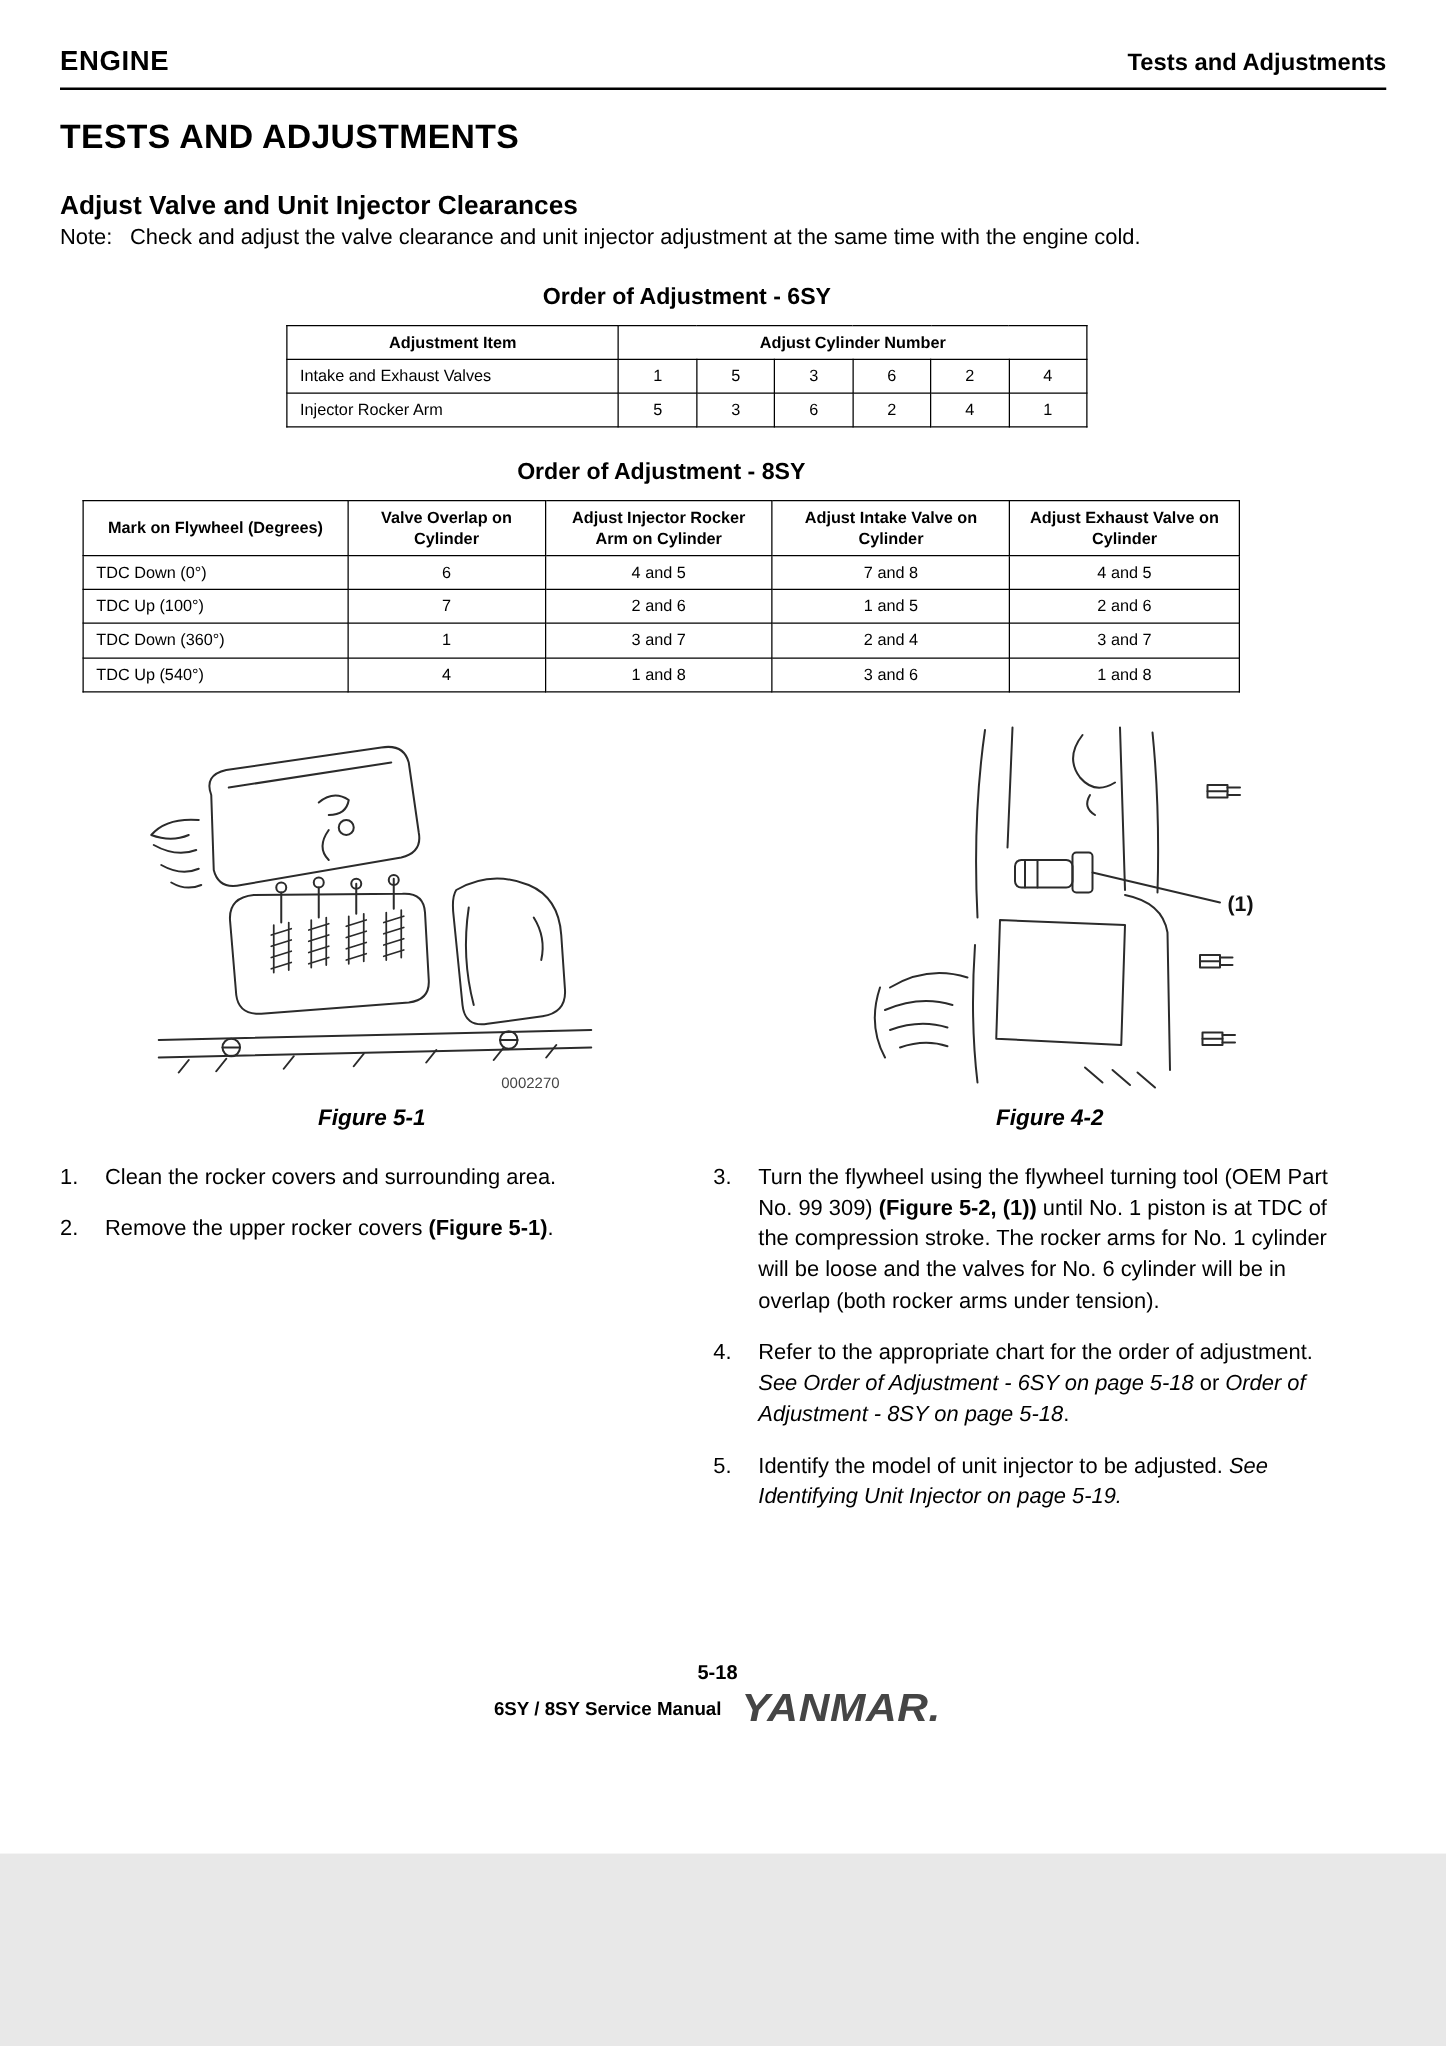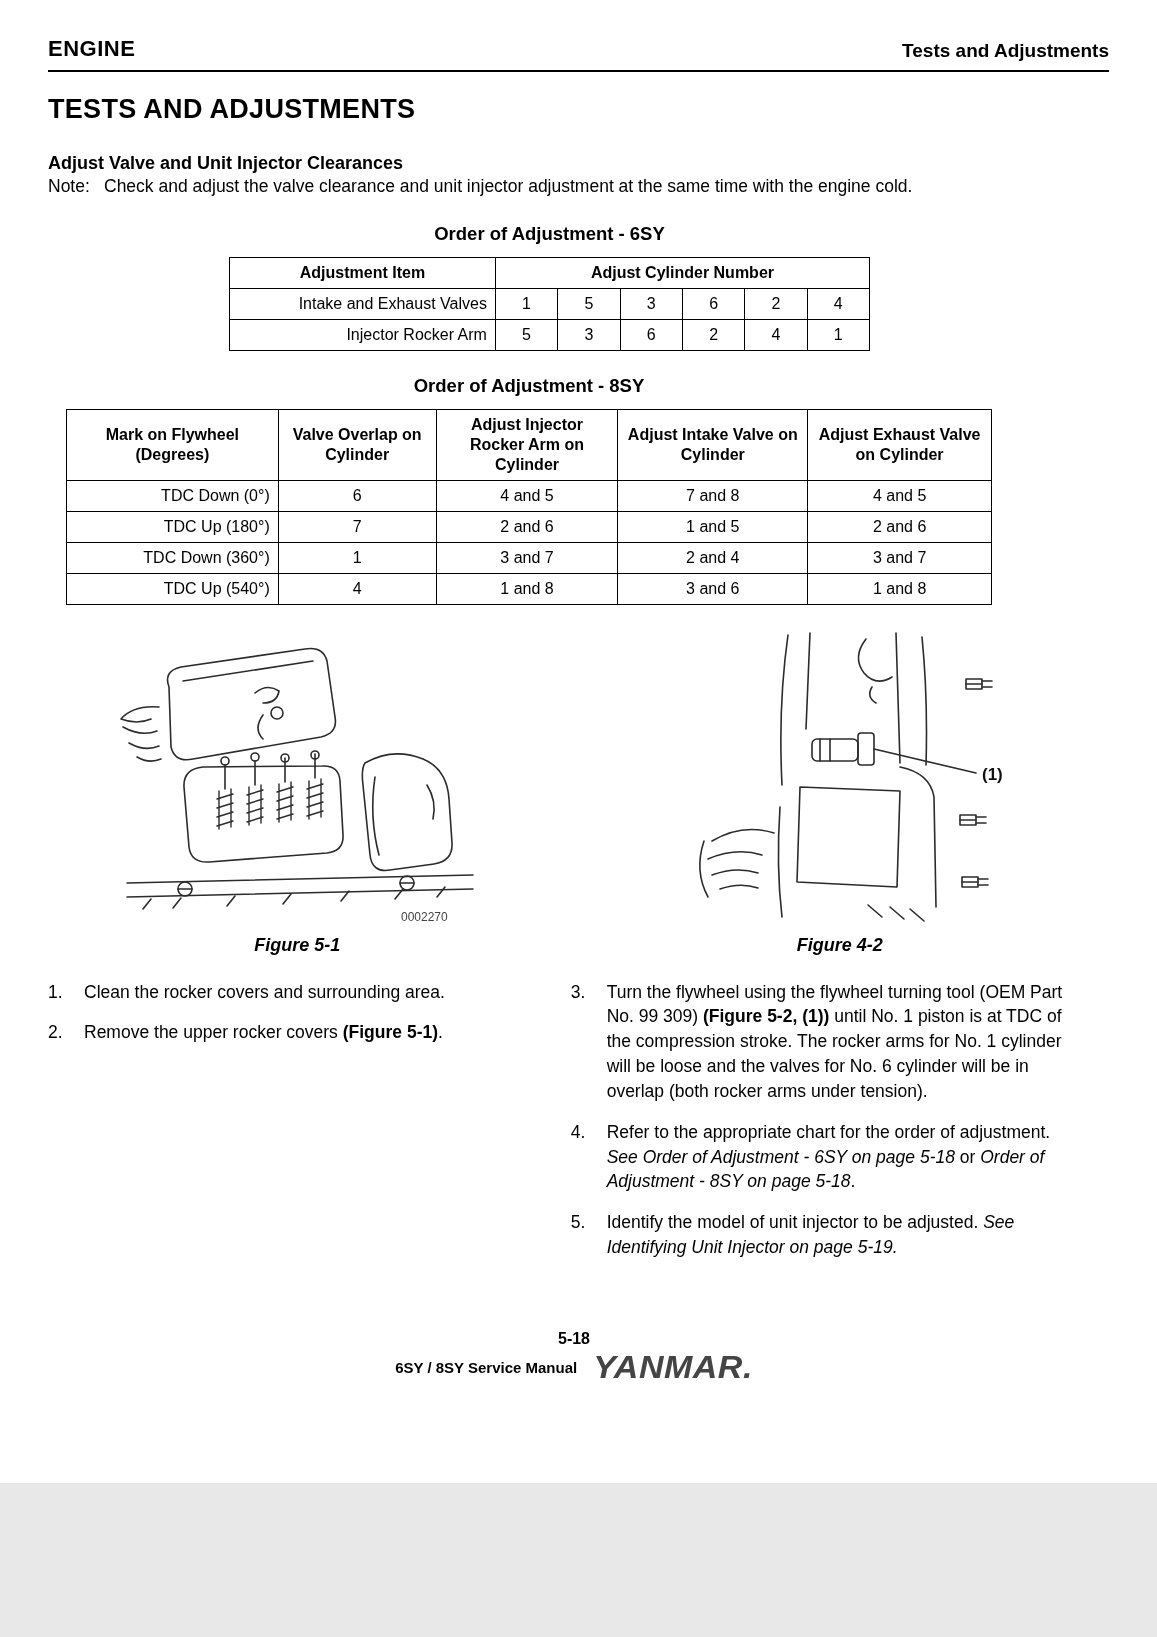--- a/index.html
+++ b/index.html
@@ -15,36 +15,36 @@
   }
   
   .doc-header {
     display: flex; justify-content: space-between; align-items: flex-end;
     border-bottom: 2px solid #000; padding-bottom: 8px;
   }
   .doc-header .left { font-size: 22px; font-weight: bold; letter-spacing: 0.5px; }
   .doc-header .right { font-size: 19px; font-weight: bold; }
 
   .page-title { margin-top: 22px; font-size: 27px; font-weight: bold; letter-spacing: 0.3px; }
-  .section-title { margin-top: 28px; font-size: 18px; font-weight: bold; }
+  .section-title { margin-top: 28px; font-size: 21px; font-weight: bold; }
 
   .note { margin-top: 0; display: flex; font-size: 17.5px; line-height: 1.4; }
   .note .note-label { flex: 0 0 56px; }
   .note .note-text { max-width: 930px; }
 
   
   .table-block { margin-top: 24px; }
   .tb-6sy { width: 680px; margin-left: 142px; padding-left: 39px; }
   .tb-8sy { width: 926px; margin-left: 18px; }
   .table-title { text-align: center; font-size: 18.5px; font-weight: bold; margin-bottom: 12px; }
   table { border-collapse: collapse; width: 100%; }
-  th, td { border: 1.6px solid #000; font-size: 16px; padding: 5px 8px; line-height: 1.25; }
+  th, td { border: 1.6px solid #000; font-size: 13px; padding: 5px 8px; line-height: 1.25; }
   th { font-weight: bold; text-align: center; vertical-align: middle; }
   td { text-align: center; }
-  td.row-label { text-align: right; padding-left: 10px; }
+  td.row-label { text-align: left; padding-left: 10px; }
 
   
   .two-col { display: flex; margin-top: 16px; }
   .col { display: flex; flex-direction: column; }
   .col-left { width: 47%; }
   .col-right { width: 53%; padding-left: 24px; }
   .fig-wrap { text-align: center; min-height: 306px; display: flex; align-items: flex-end; justify-content: center; }
   .fig-svg { display: block; }
   .fig-caption { text-align: center; font-size: 18px; font-weight: bold; font-style: italic; margin-top: 8px; }
 
@@ -146,21 +146,21 @@
         <th>Adjust Exhaust Valve on Cylinder</th>
       </tr>
       <tr>
         <td class="row-label">TDC Down (0°)</td>
         <td>6</td>
         <td>4 and 5</td>
         <td>7 and 8</td>
         <td>4 and 5</td>
       </tr>
       <tr>
-        <td class="row-label">TDC Up (180°)</td>
+        <td class="row-label">TDC Up (100°)</td>
         <td>7</td>
         <td>2 and 6</td>
         <td>1 and 5</td>
         <td>2 and 6</td>
       </tr>
       <tr>
         <td class="row-label">TDC Down (360°)</td>
         <td>1</td>
         <td>3 and 7</td>
         <td>2 and 4</td>

